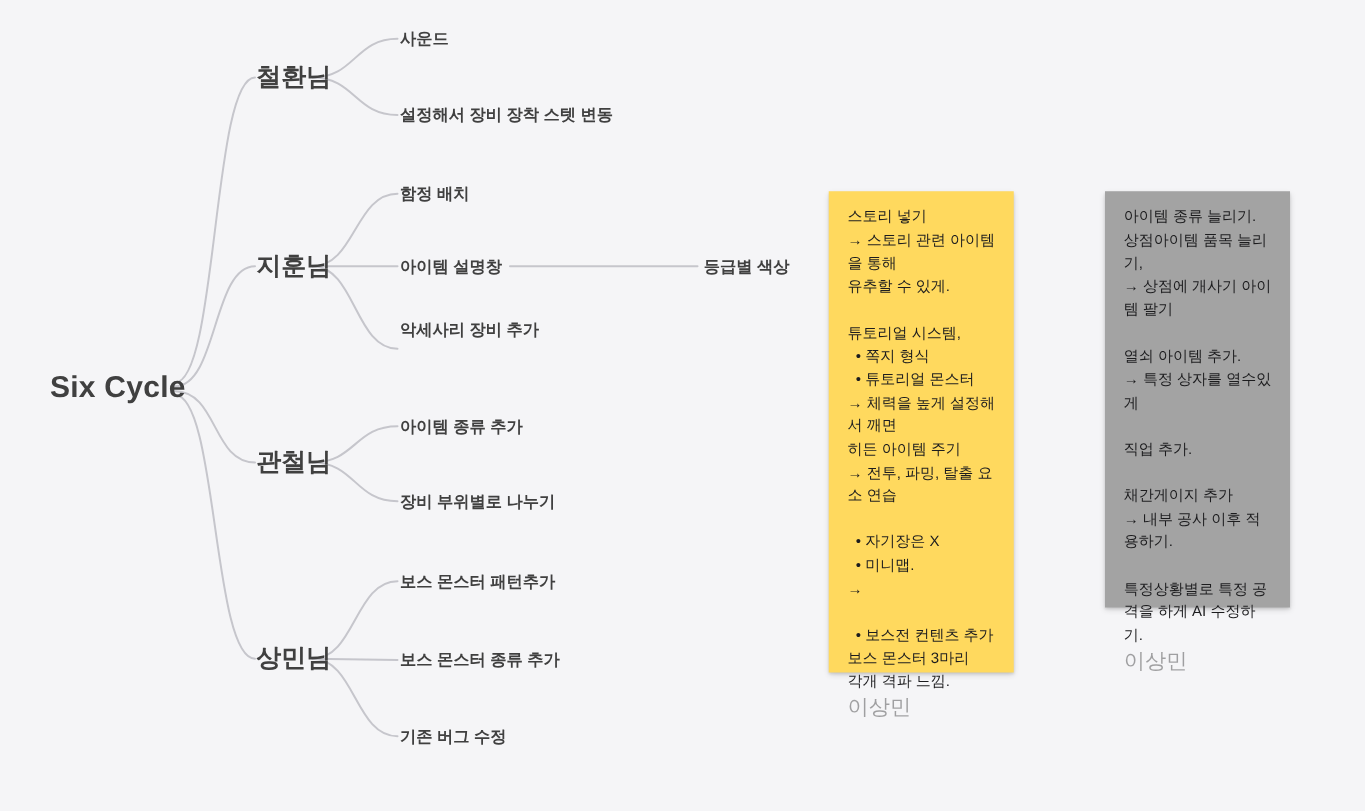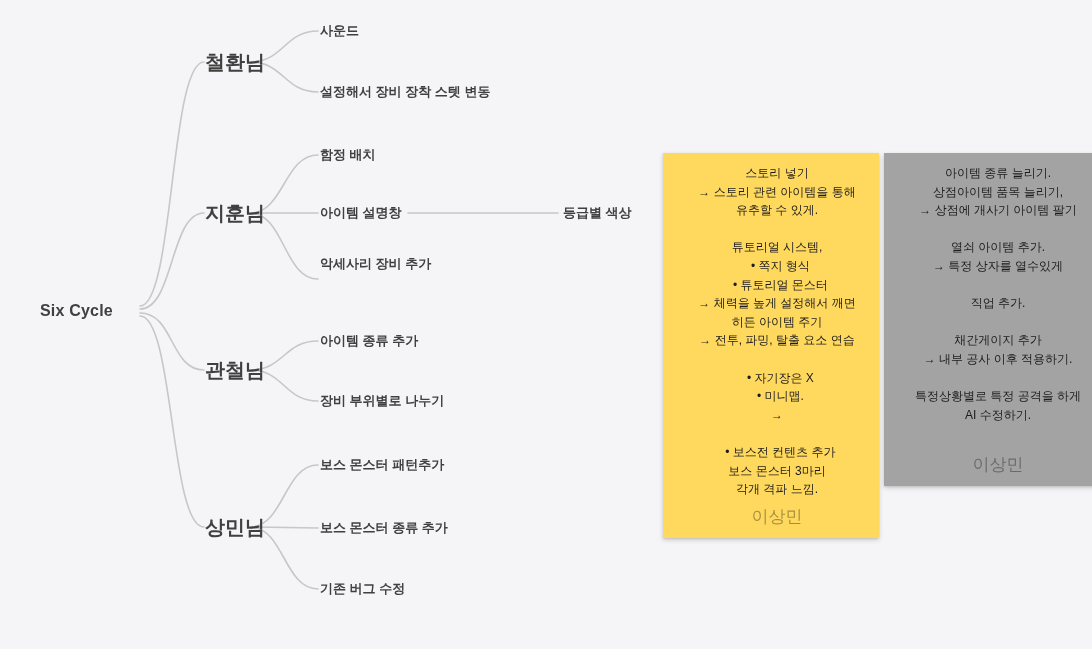--- a/index.html
+++ b/index.html
@@ -31,32 +31,31 @@
     stroke-linecap: round;
   }
   .node {
     position: absolute;
     transform: translateY(-50%);
     white-space: nowrap;
     color: #404040;
     font-weight: 700;
     line-height: 1.2;
   }
-  .node.root  { font-size: 16px; letter-spacing: 0.2px; }
+  .node.root  { font-size: 24px; letter-spacing: 0.2px; }
   .node.person { font-size: 20px; }
   .node.child  { font-size: 13px; }
   .sticky {
     position: absolute;
-    width: 216px;
+    width: 148px;
     box-sizing: border-box;
-    padding: 11px 14px 10px 26px;
+    padding: 11px 14px 10px 15px;
     display: flex;
     flex-direction: column;
     box-shadow: 0 2px 5px rgba(0,0,0,0.16), 0 1px 2px rgba(0,0,0,0.10);
-    text-align: center;
   }
   .sticky-body {
     font-size: 12px;
     line-height: 1.55;
     color: #1C1C1E;
     white-space: pre-wrap;
     word-break: break-word;
   }
   .sticky-author {
     margin-top: auto;

